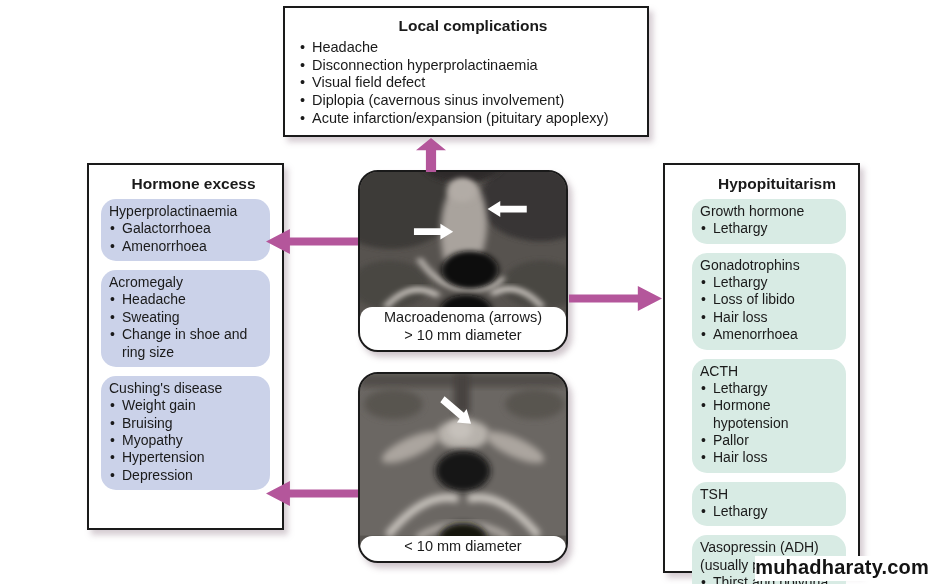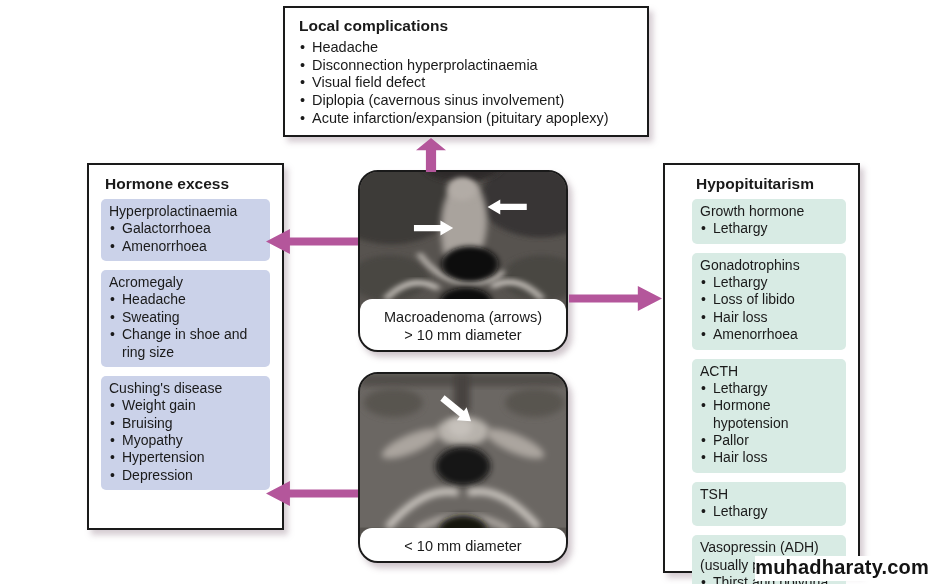--- a/index.html
+++ b/index.html
@@ -4,29 +4,29 @@
 <style>
   html,body { margin:0; padding:0; background:#fff; }
   .canvas {
     position:relative; width:935px; height:584px; overflow:hidden;
     background:#fff; font-family:"Liberation Sans", sans-serif; color:#1a1a1a;
   }
   .panel {
     position:absolute; background:#fff; border:2px solid #1a1a1a;
     box-sizing:border-box; box-shadow:4px 5px 6px rgba(135,110,125,0.35);
   }
-  .panel-title { font-weight:bold; font-size:15.5px; margin:10px 0 6px 16px; }
+  .panel-title { font-weight:bold; font-size:15.5px; margin:10px 0 6px 16px;text-align:center; }
   .top-panel { left:283px; top:6px; width:366px; height:131px; }
   .top-panel .panel-title { margin:9px 0 4px 14px; }
   .top-panel ul { list-style:none; margin:0; padding:0 10px 0 14px; font-size:14.5px; line-height:1.22; }
   .left-panel { left:68px; top:163px; width:197px; height:367px;margin-left:19px; }
   .right-panel { left:663px; top:163px; width:197px; height:410px;padding-left:15px; }
   .groups { padding:0 12px; }
   .group {
-    border-radius:5px; padding:4px 8px 6px 8px; margin:0 0 9px 0;
+    border-radius:15px; padding:4px 8px 6px 8px; margin:0 0 9px 0;
     font-size:14px; line-height:1.24;
   }
   .left-panel .group { background:var(--left-group-bg,#cbd2e9); }
   .right-panel .group { background:var(--right-group-bg,#d8ebe4); }
   .bi { position:relative; padding-left:13px; }
   .bi::before { content:"•"; position:absolute; left:1px; }
   .flow-arrow { position:absolute; background:var(--arrow-color,#b4569b); }
   .a-left  { clip-path:polygon(0 50%,26% 0,26% 34%,100% 34%,100% 66%,26% 66%,26% 100%); }
   .a-right { clip-path:polygon(100% 50%,74% 0,74% 34%,0 34%,0 66%,74% 66%,74% 100%); }
   .a-up    { clip-path:polygon(50% 0,0 36%,33% 36%,33% 100%,67% 100%,67% 36%,100% 36%); }
@@ -38,21 +38,21 @@
     position:absolute; margin:0; width:210px; box-sizing:border-box;
     border:2px solid #1a1a1a; border-radius:20px; overflow:hidden;
     background:#57534f; display:flex; flex-direction:column;
     box-shadow:4px 5px 6px rgba(135,110,125,0.4);
   }
   .scan-top { left:358px; top:170px; height:182px; }
   .scan-bot { left:358px; top:372px; height:191px; }
   .scan svg { display:block; flex:1 1 auto; width:100%; }
   .scan figcaption {
     flex:0 0 auto; background:#fff; border-radius:12px 12px 0 0;
-    text-align:center; font-size:14.5px; line-height:1.2; padding:10px 2px 6px 2px;
+    text-align:center; font-size:14.5px; line-height:1.2; padding:2px 2px 6px 2px;
   }
   .watermark {
     position:absolute; right:4px; top:556px; font-size:20px; font-weight:bold;
     color:#141414; background:#fff; padding:0 2px 2px 0; letter-spacing:0.2px;
   }
 </style>
 </head>
 <body>
 
 <div class="canvas">

